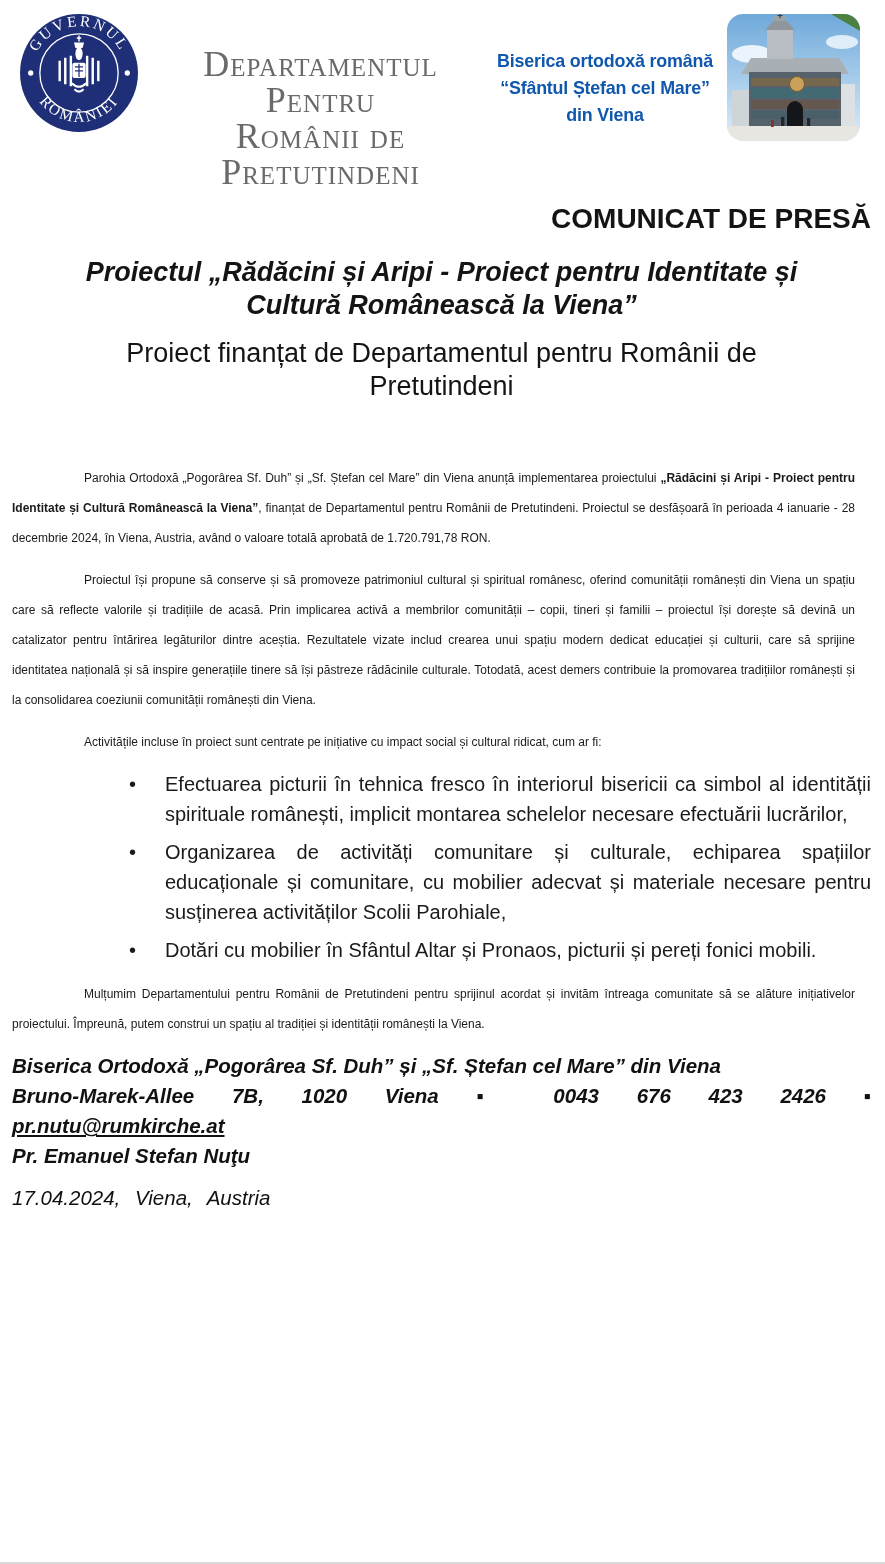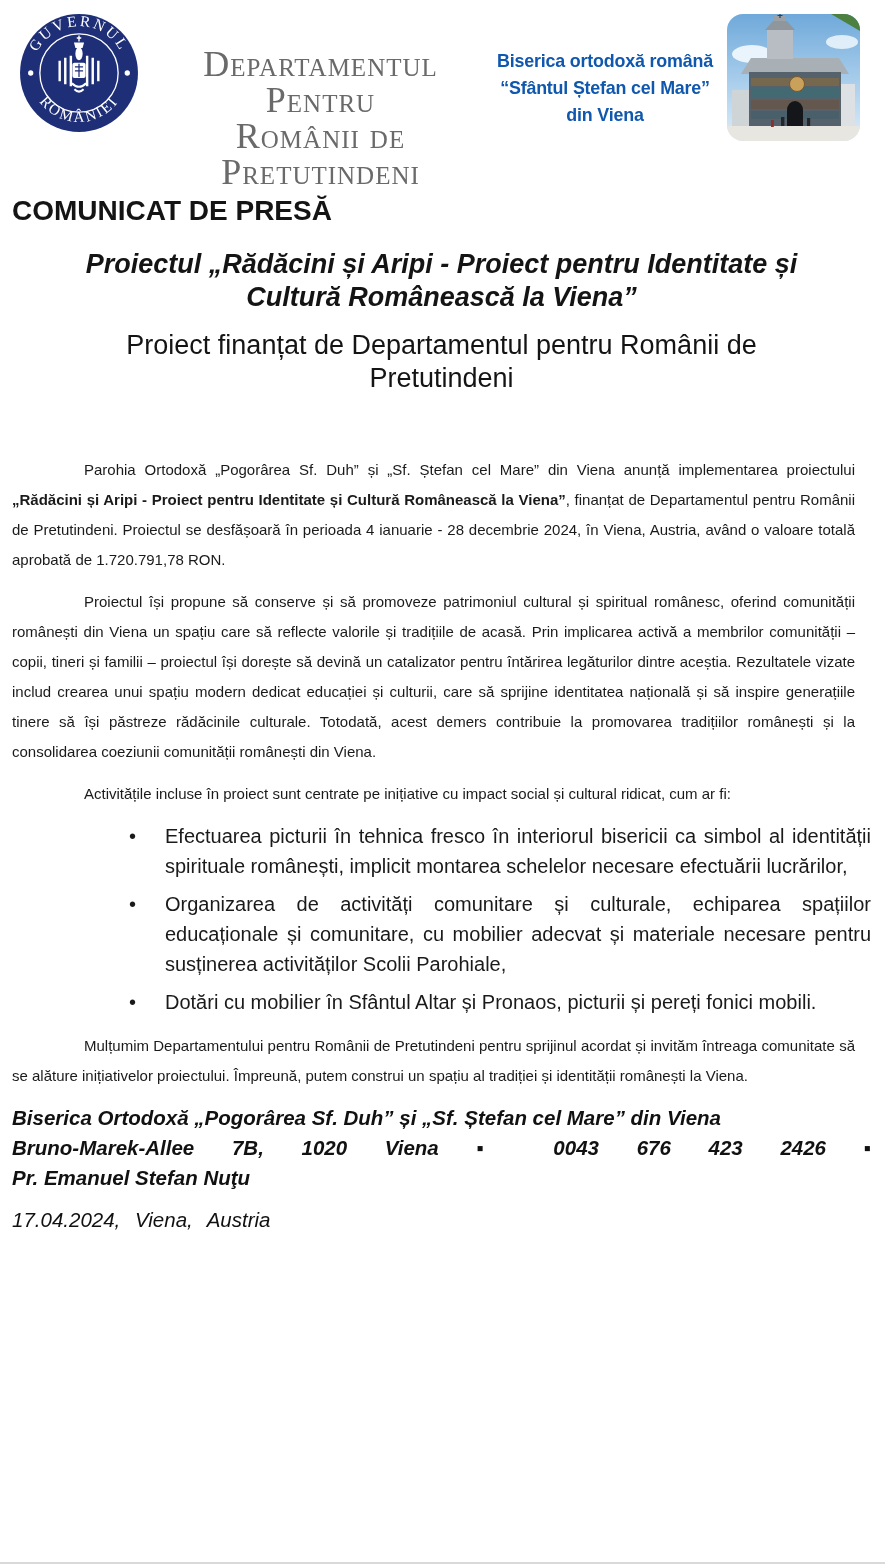--- a/index.html
+++ b/index.html
@@ -25,34 +25,34 @@
     position:absolute;left:474px;top:47px;width:262px;
     color:#1057ae;font-weight:bold;
     font-size:19px;line-height:27px;text-align:center;
     transform:scaleX(0.94);transform-origin:center top;
     letter-spacing:-0.2px;
   }
   .church-photo{position:absolute;left:727px;top:14px;width:133px;height:127px;}
   
   .content{position:absolute;left:12px;right:14px;top:190px;}
   .doc-title{
-    font-size:28px;font-weight:bold;text-align:left;
-    margin:4px 0 20px 0;line-height:34px;color:#141414;
+    font-size:28px;font-weight:bold;text-align:right;
+    margin:12px 0 20px 0;line-height:34px;color:#141414;
   }
   .doc-subtitle{
     font-size:27px;font-weight:bold;font-style:italic;
     text-align:center;max-width:780px;margin:0 auto 6px auto;
     line-height:33px;color:#141414;
   }
   .doc-subheading{
     font-size:27px;text-align:center;max-width:680px;
     margin:15px auto;line-height:33px;color:#141414;
   }
   .body-text p{
-    font-size:15px;line-height:30px;text-align:justify;
+    font-size:12px;line-height:30px;text-align:justify;
     text-indent:72px;margin:0 16px 12px 0;
   }
   .body-text p.first-para{margin-top:60px;}
   .bold-inline{font-weight:bold;}
   ul.activities{list-style:none;margin:2px 0 14px 111px;padding:0;}
   ul.activities li{display:flex;margin-bottom:8px;}
   .bullet{flex:0 0 42px;width:42px;font-size:20px;line-height:30px;padding-left:6px;box-sizing:border-box;}
   .li-text{flex:1;font-size:20px;line-height:30px;text-align:justify;}
   
   .footer{margin-top:2px;font-style:italic;font-size:20.5px;color:#111;font-weight:bold;}
@@ -176,20 +176,21 @@
           <span class="li-text">Dotări cu mobilier în Sfântul Altar și Pronaos, picturii și pereți fonici mobili.</span>
         </li>
       </ul>
 
       <p>Mulțumim Departamentului pentru Românii de Pretutindeni pentru sprijinul acordat și invităm întreaga comunitate să se alăture inițiativelor proiectului. Împreună, putem construi un spațiu al tradiției și identității românești la Viena.</p>
     </div>
 
     <div class="footer">
       <div class="org-line">Biserica Ortodoxă „Pogorârea Sf. Duh” și „Sf. Ștefan cel Mare” din Viena</div>
       <div class="contact-line"><span>Bruno-Marek-Allee 7B, 1020 Viena</span> <span>▪</span> <span>0043 676 423 2426</span> <span>▪</span></div>
+      <div class="email-line"><span class="email">pr.nutu@rumkirche.at</span></div>
       <div class="person-line">Pr. Emanuel Stefan Nuţu</div>
     </div>
 
     <div class="date-line">17.04.2024, Viena, Austria</div>
   </div>
 
   <div class="page-bottom-edge"></div>
 </div>
 
 </body></html>

